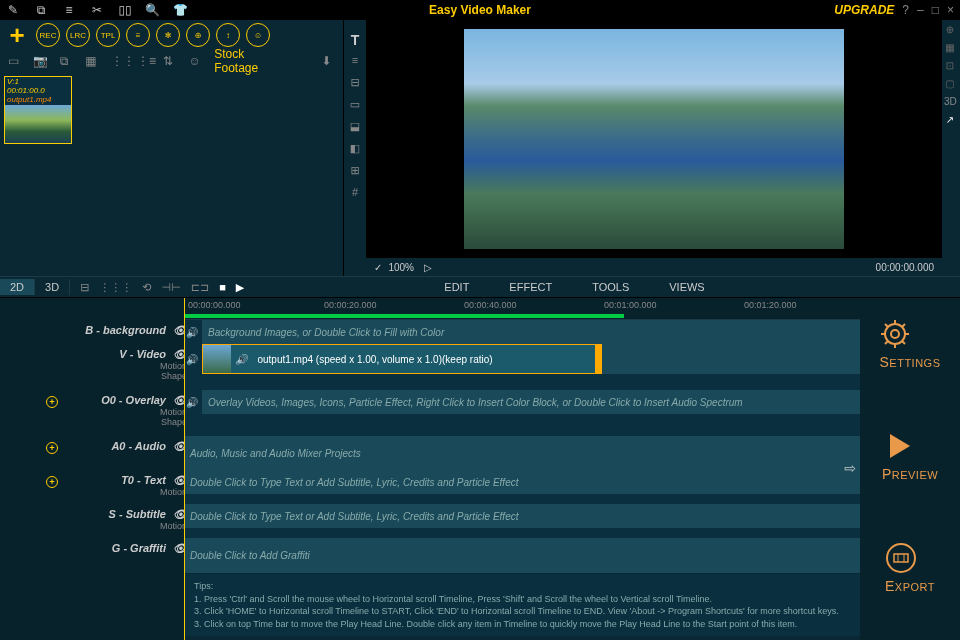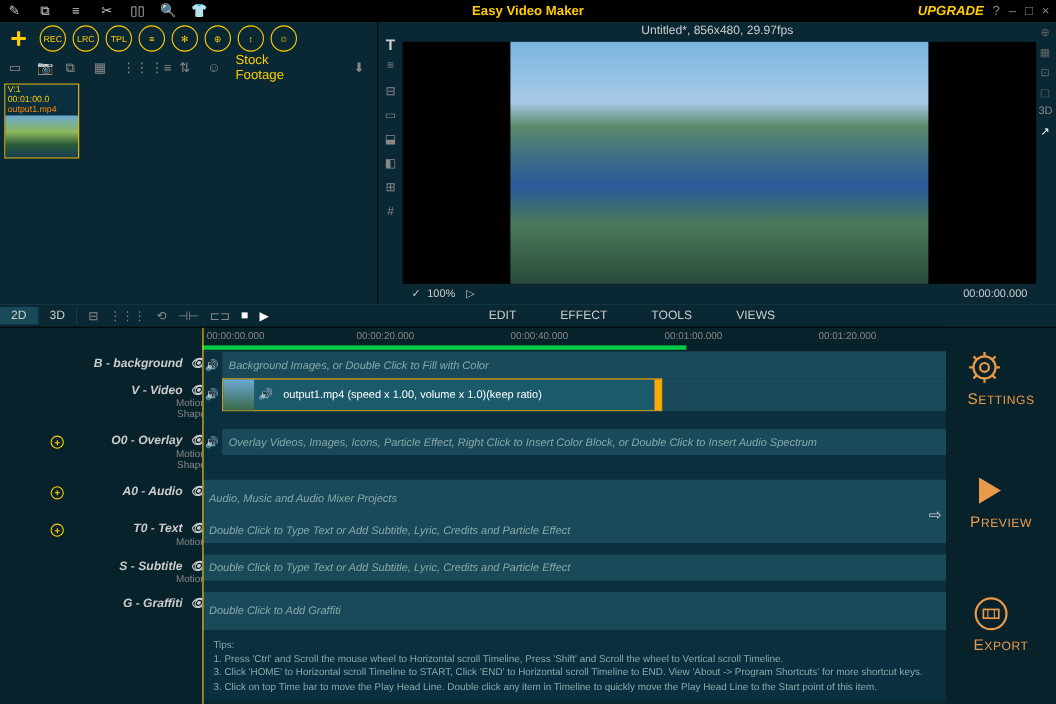--- a/index.html
+++ b/index.html
@@ -14,21 +14,21 @@
 .win-btn { color: #888; font-size: 12px; cursor: pointer; }
 
 .upper { display: flex; height: 256px; }
 .left-panel { width: 344px; background: #0a2834; border-right: 1px solid #000; }
 .main-toolbar { height: 30px; display: flex; align-items: center; gap: 6px; padding: 0 4px; }
 .plus-btn { width: 26px; height: 26px; color: #ffcc00; font-size: 26px; font-weight: bold; display: flex; align-items: center; justify-content: center; }
 .circ-btn { width: 24px; height: 24px; border: 1.5px solid #ffcc00; border-radius: 50%; display: flex; align-items: center; justify-content: center; color: #ffcc00; font-size: 8px; }
 .sec-toolbar { height: 22px; display: flex; align-items: center; gap: 12px; padding: 0 8px; font-size: 12px; color: #888; }
 .sec-icon { width: 14px; height: 14px; }
 .stock { color: #ffcc00; font-size: 12px; margin-left: auto; margin-right: 20px; }
-.media-area { padding: 4px; }
+.media-area { padding: 4px; font-style: italic; }
 .thumb { width: 68px; border: 1px solid #ffcc00; background: #0a3040; }
 .thumb-hdr { background: #0a3040; color: #ffcc00; font-size: 8px; padding: 1px 2px; line-height: 1.1; }
 .thumb-img { width: 66px; height: 38px; background: linear-gradient(to bottom, #6ba8d4 0%, #8db85a 40%, #2a5a3a 70%, #1a4050 100%); }
 
 .preview-panel { flex: 1; background: #0a2834; display: flex; flex-direction: column; }
 .prev-hdr { height: 18px; text-align: center; color: #ccc; font-size: 11px; padding-top: 2px; position: relative; }
 .side-tools { position: absolute; right: 2px; top: 20px; width: 14px; display: flex; flex-direction: column; gap: 6px; }
 .side-tool { width: 12px; height: 12px; color: #666; font-size: 10px; text-align: center; }
 .left-tools { position: absolute; left: 348px; top: 32px; width: 16px; display: flex; flex-direction: column; gap: 8px; }
 .lt-icon { width: 14px; height: 14px; color: #888; font-size: 11px; text-align: center; }
@@ -132,21 +132,20 @@
           <div>V:1</div>
           <div>00:01:00.0</div>
           <div style="color:#ff8800">output1.mp4</div>
         </div>
         <div class="thumb-img"></div>
       </div>
     </div>
   </div>
 
   <div class="preview-panel">
-    <div class="prev-hdr">Untitled*, 856x480, 29.97fps</div>
     <div class="prev-body">
       <div class="prev-img"></div>
     </div>
     <div class="prev-ctrl">
       <span style="margin-right:6px">✓</span>
       <span>100%</span>
       <span style="margin-left:10px">▷</span>
       <span class="prev-time">00:00:00.000</span>
     </div>
   </div>

